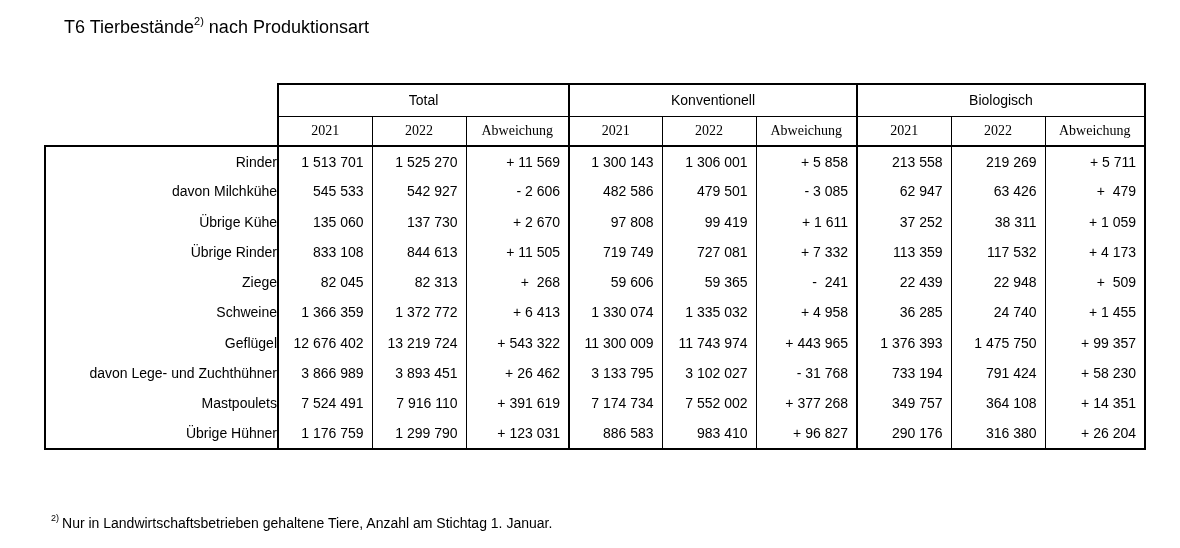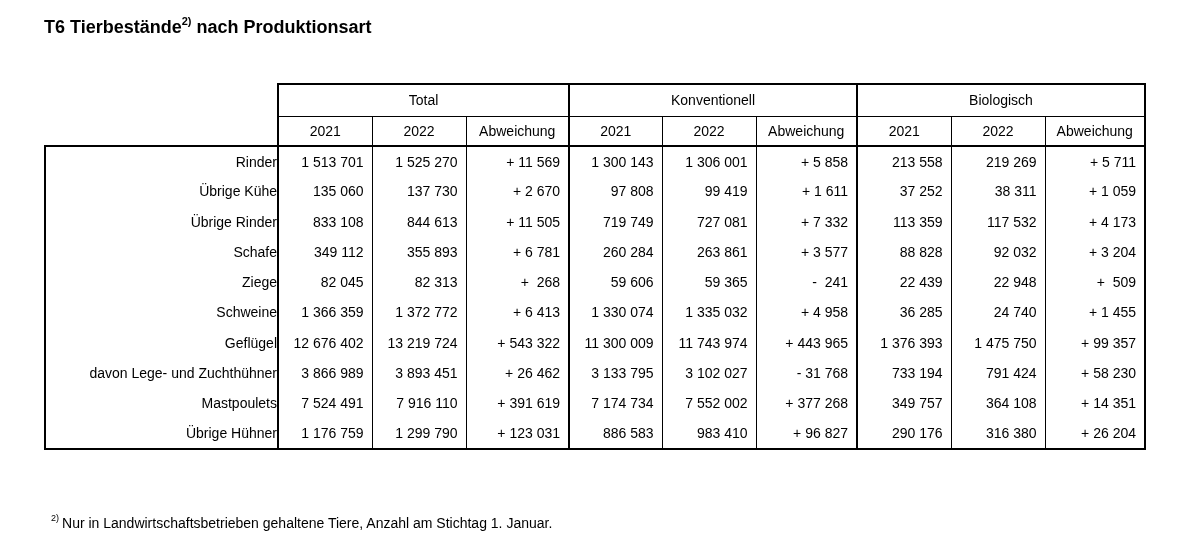--- a/index.html
+++ b/index.html
@@ -4,41 +4,41 @@
 <style>
   html, body { margin: 0; padding: 0; background: #ffffff; }
   body {
     width: 1180px; height: 548px;
     font-family: "Liberation Sans", sans-serif;
     color: #000;
   }
   .page { position: relative; width: 1180px; height: 548px; background: #fff; overflow: hidden; }
 
   .title {
-    position: absolute; left: 44px; top: 16px;
-    font-size: 18px; font-weight: bold; white-space: nowrap;
+    position: absolute; left: 64px; top: 16px;
+    font-size: 18px; font-weight: normal; white-space: nowrap;
   }
   .title sup { font-size: 11px; position: relative; top: -1px; }
   .title .suffix { margin-left: 5px; }
 
   .tblwrap { position: absolute; left: 44px; top: 83px; }
   table { border-collapse: collapse; table-layout: fixed; }
   th, td { font-size: 14px; font-weight: normal; padding: 0; overflow: hidden; }
   tr.h1 { height: 32px; }
   tr.h2 { height: 30px; }
   tbody tr { height: 30.25px; }
 
   .blank { border: none; }
   th.grp {
     border-top: 2px solid #000; border-left: 2px solid #000; border-bottom: 1px solid #000;
     text-align: center;
     margin-top: 34px;
   }
   th.grp.last { border-right: 2px solid #000; }
-  th.yh { border-left: 1px solid #000; border-bottom: 2px solid #000; text-align: center; }
+  th.yh { border-left: 1px solid #000; border-bottom: 2px solid #000; text-align: center; font-family: Liberation Serif, serif; }
   th.yh.gs { border-left: 2px solid #000; }
   th.yh.last { border-right: 2px solid #000; }
 
   td.label { border-left: 2px solid #000; text-align: right; padding-left: 4px; white-space: nowrap; }
   td.label.indent { padding-left: 28px; }
   td.num { border-left: 1px solid #000; text-align: right; padding-right: 8px; white-space: pre; }
   td.num.gs { border-left: 2px solid #000; }
   td.num.last { border-right: 2px solid #000; text-align: right; }
   tbody tr:first-child td { border-top: 2px solid #000; }
   tbody tr:last-child td { border-bottom: 2px solid #000; }
@@ -97,20 +97,32 @@
             <td class="num">1 525 270</td>
             <td class="num">+ 11 569</td>
             <td class="num gs">1 300 143</td>
             <td class="num">1 306 001</td>
             <td class="num">+ 5 858</td>
             <td class="num gs">213 558</td>
             <td class="num">219 269</td>
             <td class="num last">+ 5 711</td>
           </tr>
           <tr>
+            <td class="label">davon Milchkühe</td>
+            <td class="num gs">545 533</td>
+            <td class="num">542 927</td>
+            <td class="num">- 2 606</td>
+            <td class="num gs">482 586</td>
+            <td class="num">479 501</td>
+            <td class="num">- 3 085</td>
+            <td class="num gs">62 947</td>
+            <td class="num">63 426</td>
+            <td class="num last">+  479</td>
+          </tr>
+          <tr>
             <td class="label indent">Übrige Kühe</td>
             <td class="num gs">135 060</td>
             <td class="num">137 730</td>
             <td class="num">+ 2 670</td>
             <td class="num gs">97 808</td>
             <td class="num">99 419</td>
             <td class="num">+ 1 611</td>
             <td class="num gs">37 252</td>
             <td class="num">38 311</td>
             <td class="num last">+ 1 059</td>
@@ -121,32 +133,20 @@
             <td class="num">844 613</td>
             <td class="num">+ 11 505</td>
             <td class="num gs">719 749</td>
             <td class="num">727 081</td>
             <td class="num">+ 7 332</td>
             <td class="num gs">113 359</td>
             <td class="num">117 532</td>
             <td class="num last">+ 4 173</td>
           </tr>
           <tr>
-            <td class="label">Schafe</td>
-            <td class="num gs">349 112</td>
-            <td class="num">355 893</td>
-            <td class="num">+ 6 781</td>
-            <td class="num gs">260 284</td>
-            <td class="num">263 861</td>
-            <td class="num">+ 3 577</td>
-            <td class="num gs">88 828</td>
-            <td class="num">92 032</td>
-            <td class="num last">+ 3 204</td>
-          </tr>
-          <tr>
             <td class="label">Ziege</td>
             <td class="num gs">82 045</td>
             <td class="num">82 313</td>
             <td class="num">+  268</td>
             <td class="num gs">59 606</td>
             <td class="num">59 365</td>
             <td class="num">-  241</td>
             <td class="num gs">22 439</td>
             <td class="num">22 948</td>
             <td class="num last">+  509</td>

